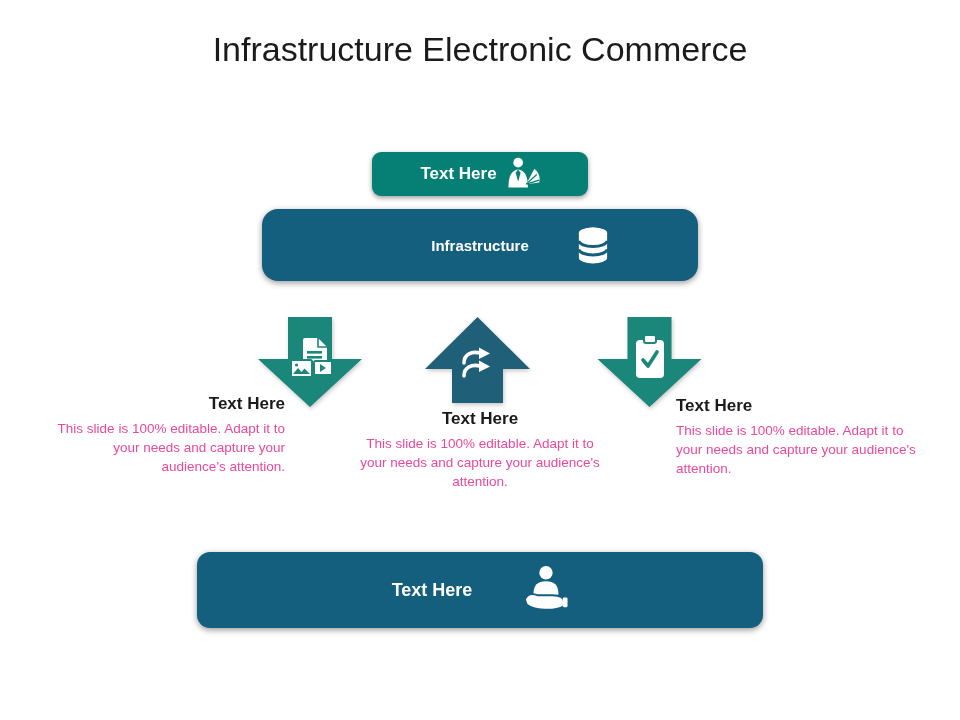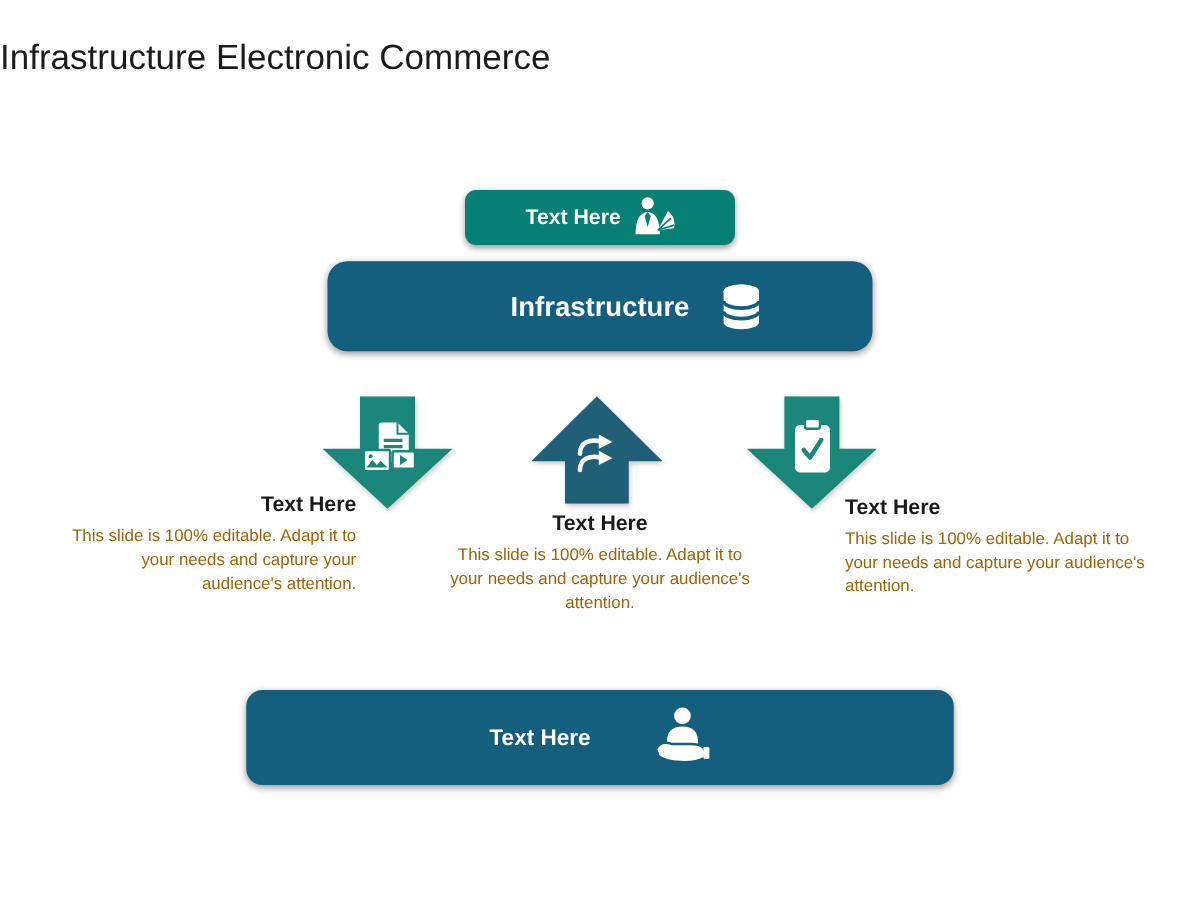--- a/index.html
+++ b/index.html
@@ -4,48 +4,48 @@
 <style>
   * { margin:0; padding:0; box-sizing:border-box; }
   html,body { background:#ffffff; }
   body { font-family:"Liberation Sans", sans-serif; }
   .slide {
     position:relative; width:960px; height:720px; background:#ffffff;
     overflow:hidden; margin:0 auto;
   }
   .title {
     position:absolute; top:30px; left:0; right:0;
-    text-align:left; font-size:28px; color:#1b1b1b; font-weight:400;
+    text-align:center; font-size:34px; color:#1b1b1b; font-weight:400;
   }
   .pill {
     position:absolute; display:flex; align-items:center; justify-content:center;
     color:#ffffff; font-weight:bold;
   }
   .top-button {
     left:372px; top:152px; width:216px; height:44px;
     background:#068075; border-radius:9px; gap:9px; font-size:17px;
     box-shadow:0 2px 5px rgba(0,0,0,0.40);
   }
   .banner {
     position:absolute; left:262px; top:209px; width:436px; height:72px;
     background:#145F7E; border-radius:16px;
     box-shadow:0 2px 6px rgba(0,0,0,0.40);
   }
   .banner-text {
     position:absolute; inset:0; 
     display:flex; flex-direction:column; align-items:center; justify-content:center;
-    color:#fff; font-weight:bold; font-size:22px; line-height:25px;
+    color:#fff; font-weight:bold; font-size:15px; line-height:25px;
   }
   .banner-icon { position:absolute; left:315px; top:18px; }
   .arrow-wrap { position:absolute; filter:drop-shadow(1px 2px 2px rgba(0,0,0,0.22)); }
   .arrow-wrap svg.shape { display:block; }
   .arrow-icon { position:absolute; }
   .step-text { position:absolute; }
   .step-text h3 { font-size:17px; color:#1a1a1a; margin-bottom:5px; }
-  .step-text p  { font-size:13.5px; color:#a16207; line-height:1.42; }
+  .step-text p  { font-size:13.5px; color:#ec4899; line-height:1.42; }
   .align-right  { text-align:right; }
   .align-center { text-align:center; }
   .align-left   { text-align:left; }
   .bottom-bar {
     left:197px; top:552px; width:566px; height:76px;
     background:#145F7E; border-radius:13px; gap:50px; font-size:18px;
     box-shadow:0 2px 6px rgba(0,0,0,0.40);
   }
 </style>
 </head>

